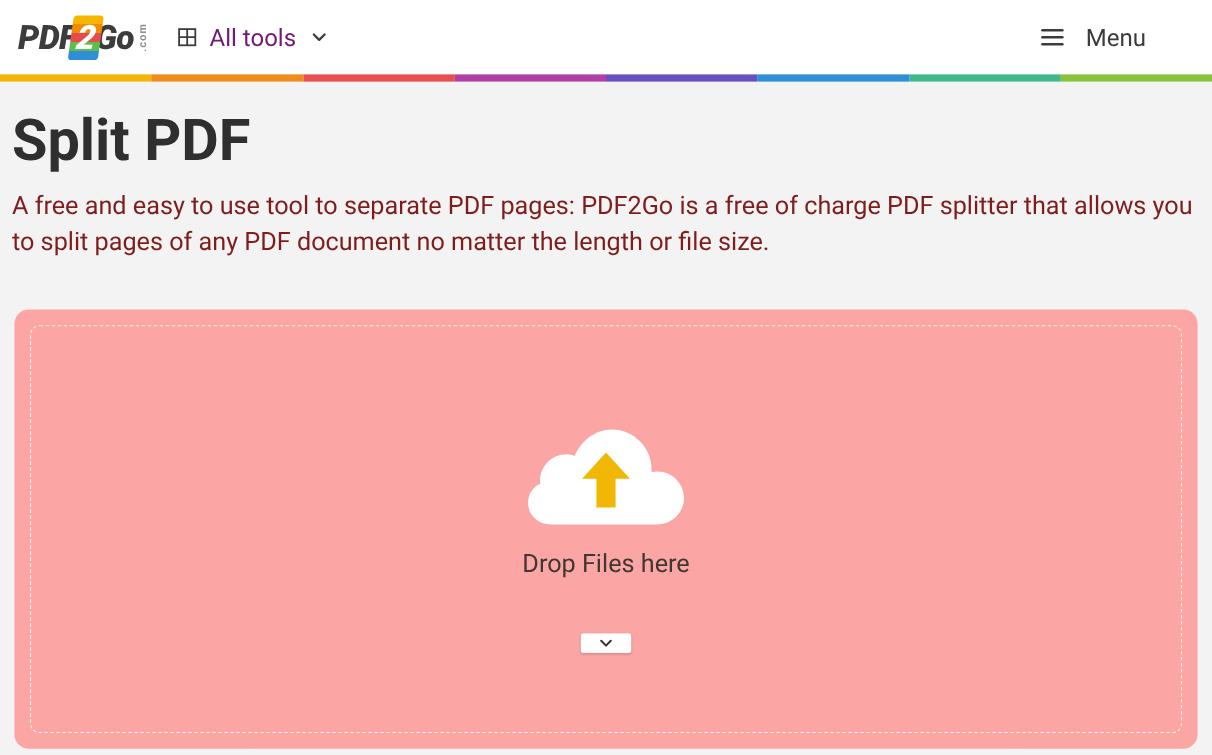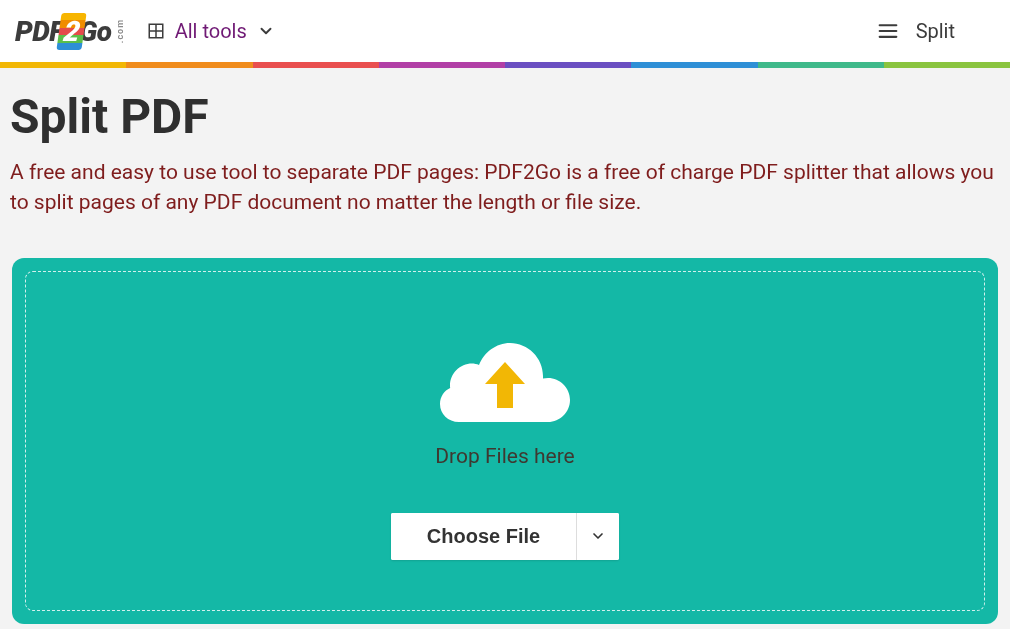--- a/index.html
+++ b/index.html
@@ -102,21 +102,21 @@
       color: #2f2f2f;
       margin-bottom: 12px;
     }
     .page-desc {
       font-size: 21px;
       color: #7f1d1d;
       line-height: 1.45;
       margin-bottom: 40px;
     }
     .upload-outer {
-      background: #14b8a6;
+      background: #fca5a5;
       border-radius: 12px;
       padding: 13px;
       margin: 0 2px;
     }
     .upload-inner {
       border: 1px dashed rgba(255,255,255,0.8);
       border-radius: 8px;
       display: flex;
       flex-direction: column;
       align-items: center;
@@ -182,21 +182,21 @@
         <polyline points="6 9 12 15 18 9"></polyline>
       </svg>
     </div>
   </div>
   <div class="header-right">
     <svg class="burger-icon" viewBox="0 0 24 18" fill="none" stroke="#3c3c3c" stroke-width="2.5" stroke-linecap="round">
       <line x1="2" y1="2" x2="22" y2="2"></line>
       <line x1="2" y1="9" x2="22" y2="9"></line>
       <line x1="2" y1="16" x2="22" y2="16"></line>
     </svg>
-    <span>Split</span>
+    <span>Menu</span>
   </div>
 </div>
 
 <div class="color-bar" id="color-bar">
     <div style="background: rgb(242, 183, 5);"></div>
     <div style="background: rgb(240, 140, 28);"></div>
     <div style="background: rgb(233, 79, 79);"></div>
     <div style="background: rgb(177, 63, 166);"></div>
     <div style="background: rgb(106, 79, 193);"></div>
     <div style="background: rgb(46, 143, 214);"></div>
@@ -209,21 +209,20 @@
   <p class="page-desc">A free and easy to use tool to separate PDF pages: PDF2Go is a free of charge PDF splitter that allows you to split pages of any PDF document no matter the length or file size.</p>
 
   <div class="upload-outer">
     <div class="upload-inner">
       <svg class="cloud-icon" viewBox="0 0 130 98">
         <path d="M103 44c0-18-15-33-33-33-14 0-26 9.5-31 22-2-1-5-1.5-7-1.5-12 0-22 10-22 22 0 .9.06 1.7.16 2.6C4.2 58.7 0 64.8 0 72c0 10 8 18 19 18h89c12 0 22-10 22-22 0-12-10-22-22-22-1.8 0-3.4.2-5 .6z" fill="#ffffff"></path>
         <path d="M65 30 L45 52 L57 52 L57 76 L73 76 L73 52 L85 52 Z" fill="#f2b705"></path>
       </svg>
       <div class="drop-text">Drop Files here</div>
       <div class="choose-wrap">
-        <button class="choose-main">Choose File</button>
         <button class="choose-caret">
           <svg width="16" height="16" viewBox="0 0 24 24" fill="none" stroke="#333" stroke-width="2.5" stroke-linecap="round" stroke-linejoin="round">
             <polyline points="6 9 12 15 18 9"></polyline>
           </svg>
         </button>
       </div>
     </div>
   </div>
 </div>
 

